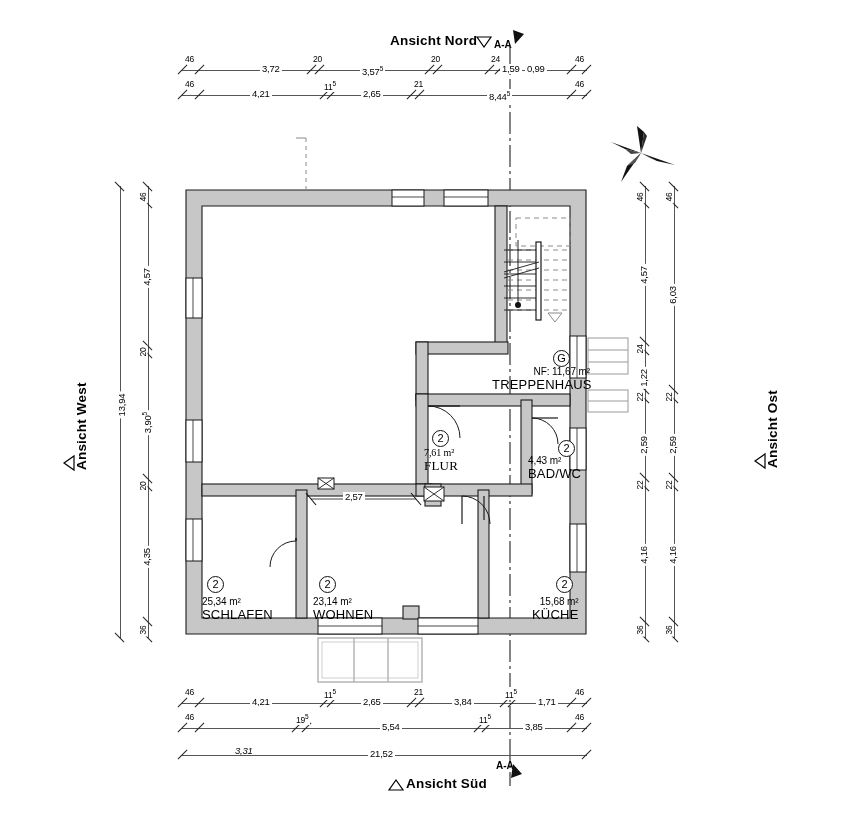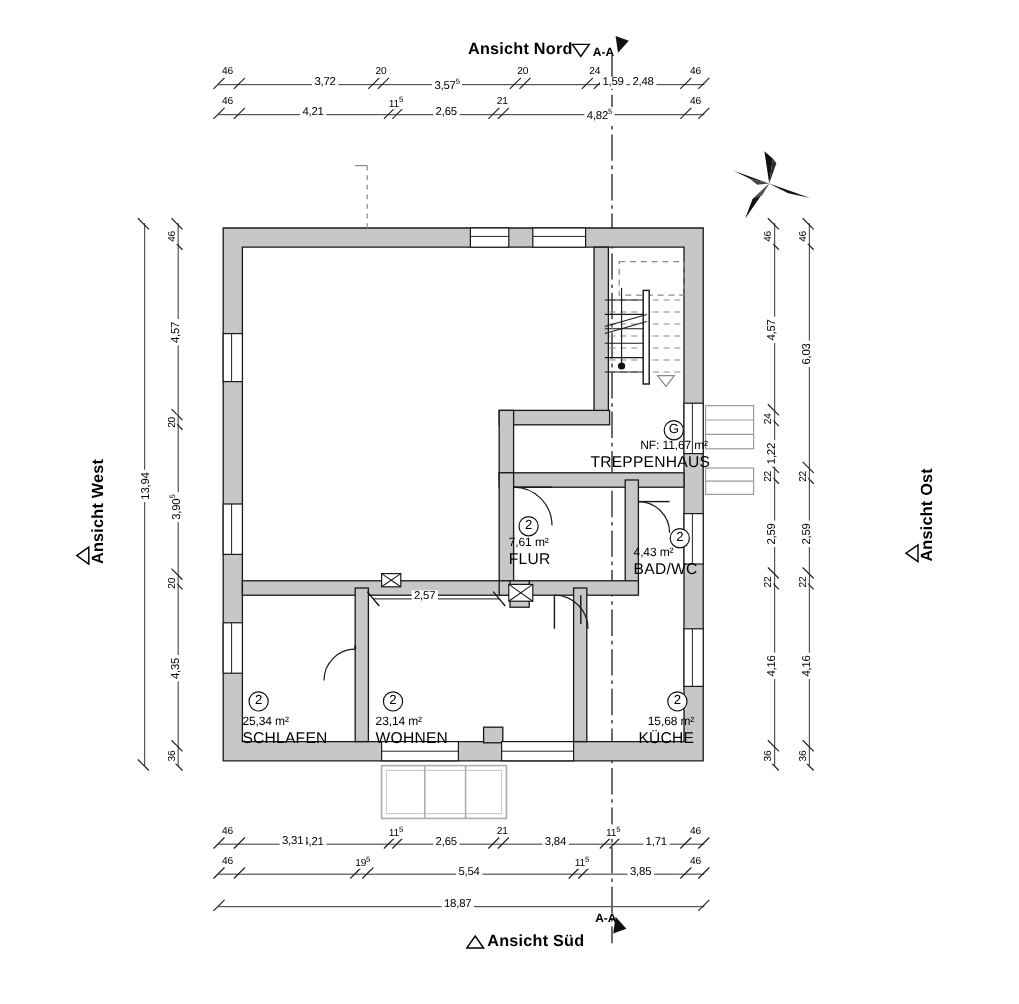--- a/index.html
+++ b/index.html
@@ -314,21 +314,21 @@
     <div class="room-name">WOHNEN</div>
   </div>
   <div class="circle-tag" style="left:319px; top:576px;">2</div>
 
   <div class="abs room-label" style="left:532px; top:596px; text-align:right;">
     <div class="room-area">15,68 m²</div>
     <div class="room-name">KÜCHE</div>
   </div>
   <div class="circle-tag" style="left:556px; top:576px;">2</div>
 
-  <div class="abs room-label" style="left:424px; top:447px;">
+  <div class="abs room-label" style="left:424px; top:447px;font-family:Liberation Serif, serif;">
     <div class="room-area">7,61 m²</div>
     <div class="room-name">FLUR</div>
   </div>
   <div class="circle-tag" style="left:432px; top:430px;">2</div>
 
   <div class="abs room-label" style="left:528px; top:455px;">
     <div class="room-area">4,43 m²</div>
     <div class="room-name">BAD/WC</div>
   </div>
   <div class="circle-tag" style="left:558px; top:440px;">2</div>
@@ -351,39 +351,39 @@
   <div class="tick" style="left:571px; top:63px;"></div>
   <div class="tick" style="left:586px; top:63px;"></div>
 
   <div class="dimtext small" style="left:183px; top:54px;">46</div>
   <div class="dimtext" style="left:260px; top:64px;">3,72</div>
   <div class="dimtext small" style="left:311px; top:54px;">20</div>
   <div class="dimtext" style="left:360px; top:64px;"><span>3,57</span><sup>5</sup></div>
   <div class="dimtext small" style="left:429px; top:54px;">20</div>
   <div class="dimtext" style="left:456px; top:64px;margin-left:44px;">1,59</div>
   <div class="dimtext small" style="left:489px; top:54px;">24</div>
-  <div class="dimtext" style="left:525px; top:64px;">2,48</div>
+  <div class="dimtext" style="left:525px; top:64px;">0,99</div>
   <div class="dimtext small" style="left:573px; top:54px;">46</div>
 
   <div class="dimline-h" style="left:182px; top:95px; width:405px;"></div>
   <div class="tick" style="left:182px; top:88px;"></div>
   <div class="tick" style="left:199px; top:88px;"></div>
   <div class="tick" style="left:324px; top:88px;"></div>
   <div class="tick" style="left:331px; top:88px;"></div>
   <div class="tick" style="left:411px; top:88px;"></div>
   <div class="tick" style="left:419px; top:88px;"></div>
   <div class="tick" style="left:571px; top:88px;"></div>
   <div class="tick" style="left:586px; top:88px;"></div>
 
   <div class="dimtext small" style="left:183px; top:79px;">46</div>
   <div class="dimtext" style="left:250px; top:89px;">4,21</div>
   <div class="dimtext small" style="left:322px; top:79px;"><span>11</span><sup>5</sup></div>
   <div class="dimtext" style="left:361px; top:89px;">2,65</div>
   <div class="dimtext small" style="left:412px; top:79px;">21</div>
-  <div class="dimtext" style="left:487px; top:89px;"><span>4,82</span><sup>5</sup></div>
+  <div class="dimtext" style="left:487px; top:89px;"><span>8,44</span><sup>5</sup></div>
   <div class="dimtext small" style="left:573px; top:79px;">46</div>
 
   <div class="dimline-h" style="left:182px; top:703px; width:405px;"></div>
   <div class="tick" style="left:182px; top:696px;"></div>
   <div class="tick" style="left:199px; top:696px;"></div>
   <div class="tick" style="left:324px; top:696px;"></div>
   <div class="tick" style="left:331px; top:696px;"></div>
   <div class="tick" style="left:411px; top:696px;"></div>
   <div class="tick" style="left:419px; top:696px;"></div>
   <div class="tick" style="left:504px; top:696px;"></div>
@@ -405,31 +405,31 @@
   <div class="tick" style="left:182px; top:721px;"></div>
   <div class="tick" style="left:199px; top:721px;"></div>
   <div class="tick" style="left:296px; top:721px;"></div>
   <div class="tick" style="left:306px; top:721px;"></div>
   <div class="tick" style="left:478px; top:721px;"></div>
   <div class="tick" style="left:486px; top:721px;"></div>
   <div class="tick" style="left:571px; top:721px;"></div>
   <div class="tick" style="left:586px; top:721px;"></div>
 
   <div class="dimtext small" style="left:183px; top:712px;">46</div>
-  <div class="dimtext" style="left:233px; top:696px;">3,31</div>
+  <div class="dimtext" style="left:233px; top:746px;font-style:italic;">3,31</div>
   <div class="dimtext small" style="left:294px; top:712px;"><span>19</span><sup>5</sup></div>
   <div class="dimtext" style="left:380px; top:722px;">5,54</div>
   <div class="dimtext small" style="left:477px; top:712px;"><span>11</span><sup>5</sup></div>
   <div class="dimtext" style="left:523px; top:722px;">3,85</div>
   <div class="dimtext small" style="left:573px; top:712px;">46</div>
 
   <div class="dimline-h" style="left:182px; top:755px; width:405px;"></div>
   <div class="tick" style="left:182px; top:748px;"></div>
   <div class="tick" style="left:586px; top:748px;"></div>
-  <div class="dimtext" style="left:368px; top:749px;">18,87</div>
+  <div class="dimtext" style="left:368px; top:749px;">21,52</div>
 
   <div class="dimline-v" style="left:148px; top:186px; height:452px;"></div>
   <div class="tick-v" style="left:141px; top:186px;"></div>
   <div class="tick-v" style="left:141px; top:203px;"></div>
   <div class="tick-v" style="left:141px; top:345px;"></div>
   <div class="tick-v" style="left:141px; top:353px;"></div>
   <div class="tick-v" style="left:141px; top:478px;"></div>
   <div class="tick-v" style="left:141px; top:486px;"></div>
   <div class="tick-v" style="left:141px; top:621px;"></div>
   <div class="tick-v" style="left:141px; top:637px;"></div>

